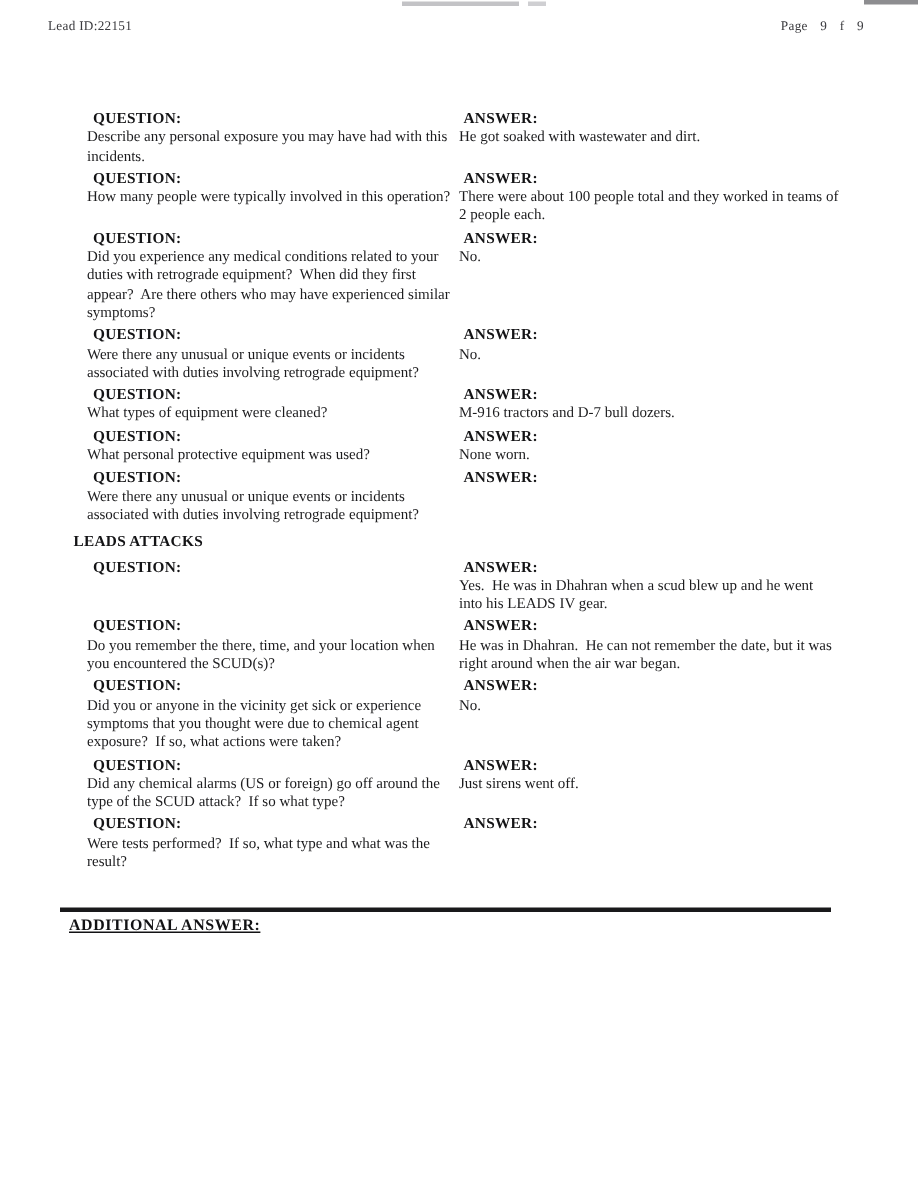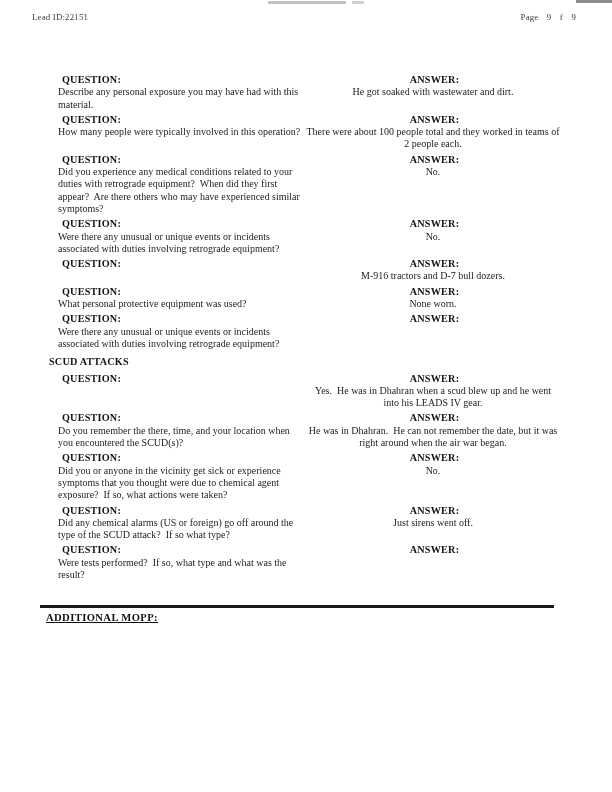--- a/index.html
+++ b/index.html
@@ -31,21 +31,21 @@
 
   .content {
     position: absolute;
     left: 58px; top: 74px;
     width: 502px;
     font-size: 10px;
     line-height: 12.3px;
   }
   .qa-row { display: flex; align-items: flex-start; margin-bottom: 3px; }
   .q-col { width: 244px; margin-right: 4px; }
-  .a-col { width: 254px; text-align: center; }
+  .a-col { width: 254px; }
   .q-label, .a-label {
     font-weight: 700;
     font-size: 10.2px;
     padding-left: 4px;
     color: #141416;
     letter-spacing: 0.2px;
   }
   .a-label { padding-left: 3px; }
   .q-text, .a-text { white-space: pre-wrap; }
 
@@ -85,21 +85,21 @@
   <div class="page-header">
     <span>Lead ID:22151</span>
     <span class="page-num">Page 9 f 9</span>
   </div>
 
   <div class="content">
 
     <div class="qa-row">
       <div class="q-col">
         <div class="q-label">QUESTION:</div>
-        <div class="q-text">Describe any personal exposure you may have had with this material.</div>
+        <div class="q-text">Describe any personal exposure you may have had with this incidents.</div>
       </div>
       <div class="a-col">
         <div class="a-label">ANSWER:</div>
         <div class="a-text">He got soaked with wastewater and dirt.</div>
       </div>
     </div>
 
     <div class="qa-row">
       <div class="q-col">
         <div class="q-label">QUESTION:</div>
@@ -129,20 +129,21 @@
       </div>
       <div class="a-col">
         <div class="a-label">ANSWER:</div>
         <div class="a-text">No.</div>
       </div>
     </div>
 
     <div class="qa-row">
       <div class="q-col">
         <div class="q-label">QUESTION:</div>
+        <div class="q-text">What types of equipment were cleaned?</div>
       </div>
       <div class="a-col">
         <div class="a-label">ANSWER:</div>
         <div class="a-text">M-916 tractors and D-7 bull dozers.</div>
       </div>
     </div>
 
     <div class="qa-row">
       <div class="q-col">
         <div class="q-label">QUESTION:</div>
@@ -158,21 +159,21 @@
       <div class="q-col">
         <div class="q-label">QUESTION:</div>
         <div class="q-text">Were there any unusual or unique events or incidents associated with duties involving retrograde equipment?</div>
       </div>
       <div class="a-col">
         <div class="a-label">ANSWER:</div>
         <div class="a-text"></div>
       </div>
     </div>
 
-    <div class="section-heading">SCUD ATTACKS</div>
+    <div class="section-heading">LEADS ATTACKS</div>
 
     <div class="qa-row">
       <div class="q-col">
         <div class="q-label">QUESTION:</div>
       </div>
       <div class="a-col">
         <div class="a-label">ANSWER:</div>
         <div class="a-text">Yes.  He was in Dhahran when a scud blew up and he went into his LEADS IV gear.</div>
       </div>
     </div>
@@ -217,15 +218,15 @@
       </div>
       <div class="a-col">
         <div class="a-label">ANSWER:</div>
         <div class="a-text"></div>
       </div>
     </div>
 
   </div>
 
   <div class="bottom-rule"></div>
-  <div class="additional-leads">ADDITIONAL MOPP:</div>
+  <div class="additional-leads">ADDITIONAL ANSWER:</div>
 
 </div>
 
 </body></html>

